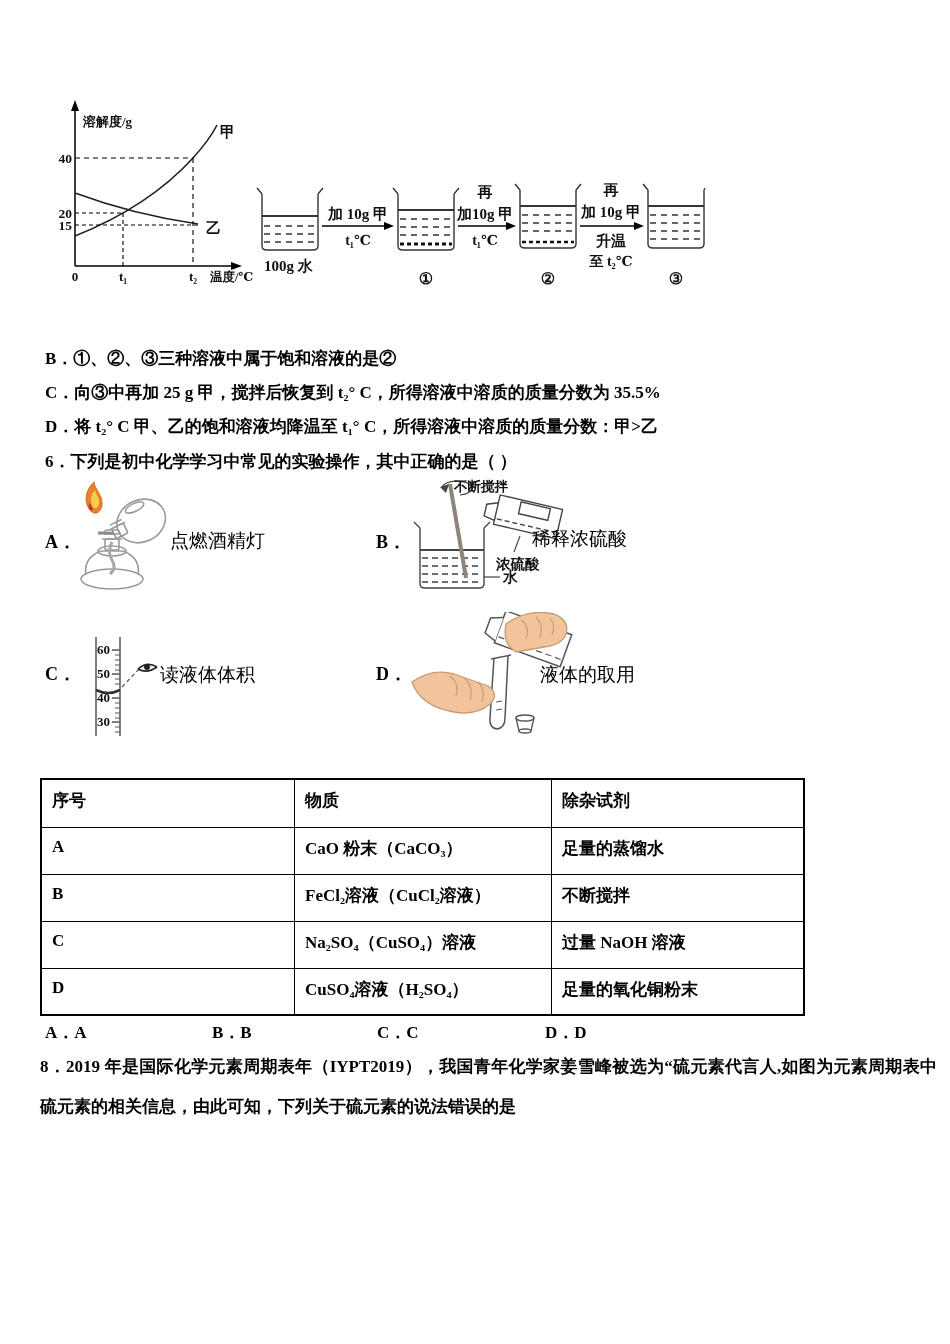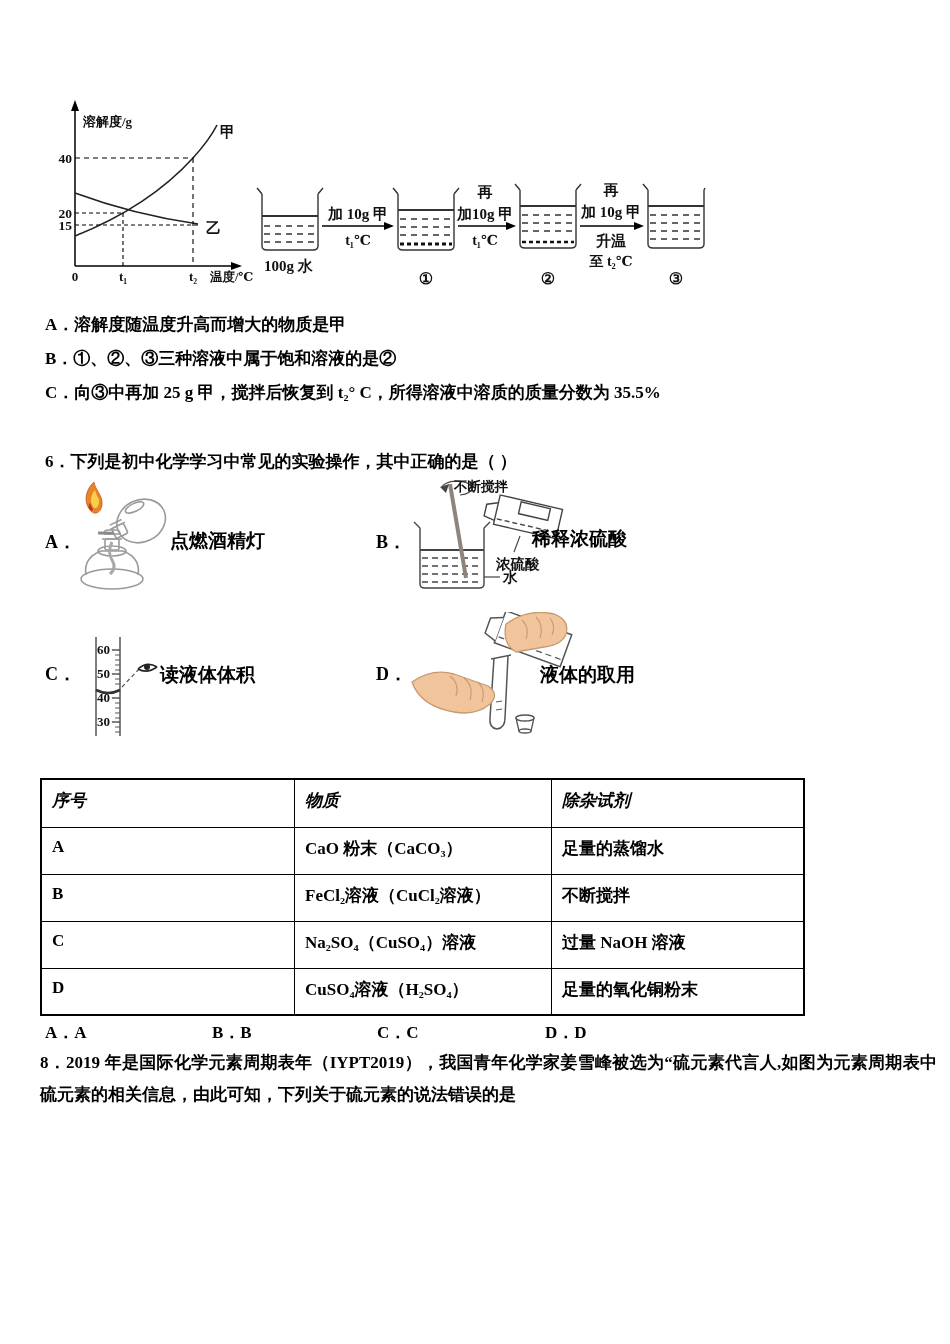--- a/index.html
+++ b/index.html
@@ -3,35 +3,35 @@
 <meta charset="utf-8">
 <style>
   html,body { margin:0; padding:0; background:#fff; }
   #page {
     position:relative; width:950px; height:1344px; background:#fff;
     font-family:"Liberation Serif","DejaVu Serif",serif;
     color:#000; overflow:hidden;
   }
   .abs { position:absolute; }
   .line { font-size:17px; font-weight:700; white-space:nowrap; }
-  .cap  { font-size:19px; font-weight:700; white-space:nowrap; }
+  .cap  { font-size:19px; font-weight:400; white-space:nowrap; }
   .optletter { font-size:18px; font-weight:700; }
   svg text { font-family:"Liberation Serif","DejaVu Serif",serif; fill:#111; }
   table.purify {
     border-collapse:collapse; table-layout:fixed;
     width:717px; border:2px solid #000;
   }
   table.purify th, table.purify td {
     border:1px solid #000; text-align:left; vertical-align:top;
     padding:9px 4px 0 10px; font-size:17px; font-weight:700;
   }
   table.purify th { font-weight:700; }
-  tr.hrow { height:48px;font-style:italic; } tr.drow { height:47px; }
+  tr.hrow { height:48px; } tr.drow { height:47px; }
   .c1 { width:238px; } .c2 { width:242px; } .c3 { width:237px;margin-top:7px; }
-  #q8text { width:897px; font-size:17px; font-weight:700; line-height:32px; text-align:justify; }
+  #q8text { width:897px; font-size:17px; font-weight:700; line-height:40px; text-align:justify; }
 </style>
 </head>
 <body>
 
 <div id="page">
 
   <svg class="abs" style="left:50px;top:96px" width="212" height="195" viewBox="0 0 212 195">
     <g stroke="#000" stroke-width="1.5" fill="none">
       <line x1="25" y1="12" x2="25" y2="170"></line>
       <line x1="25" y1="170" x2="184" y2="170"></line>
@@ -116,23 +116,23 @@
     <text x="357" y="35" font-size="15" font-weight="bold" text-anchor="middle">加 10g 甲</text>
     <text x="357" y="64" font-size="15" font-weight="bold" text-anchor="middle">升温</text>
     <text x="357" y="84" font-size="14" font-weight="bold" text-anchor="middle">至 t₂℃</text>
 
     <text x="10" y="89" font-size="15" font-weight="bold">100g 水</text>
     <text x="172" y="102" font-size="16" font-weight="bold" text-anchor="middle">①</text>
     <text x="294" y="102" font-size="16" font-weight="bold" text-anchor="middle">②</text>
     <text x="422" y="102" font-size="16" font-weight="bold" text-anchor="middle">③</text>
   </svg>
 
-  <div class="abs line" style="left:45px;top:313px">A．溶解度随温度升高而增大的物质是甲</div>
   <div class="abs line" style="left:45px;top:347px">B．①、②、③三种溶液中属于饱和溶液的是②</div>
   <div class="abs line" style="left:45px;top:381px">C．向③中再加 25 g 甲，搅拌后恢复到 t₂° C，所得溶液中溶质的质量分数为 35.5%</div>
+  <div class="abs line" style="left:45px;top:415px">D．将 t₂° C 甲、乙的饱和溶液均降温至 t₁° C，所得溶液中溶质的质量分数：甲&gt;乙</div>
 
   <div class="abs line" style="left:45px;top:450px">6．下列是初中化学学习中常见的实验操作，其中正确的是（ ）</div>
 
   <div class="abs optletter" style="left:45px;top:530px">A．</div>
   <svg class="abs" style="left:72px;top:480px" width="100" height="122" viewBox="0 0 100 122">
     <g stroke="#9a9a9a" stroke-width="1.6" fill="none">
       <ellipse cx="40" cy="99" rx="31" ry="10"></ellipse>
       <path d="M 14 95 Q 11 78 29 71 L 51 71 Q 69 78 66 95"></path>
       <ellipse cx="40" cy="71" rx="14" ry="5"></ellipse>
       <rect x="33" y="59" width="14" height="11" rx="2"></rect>

